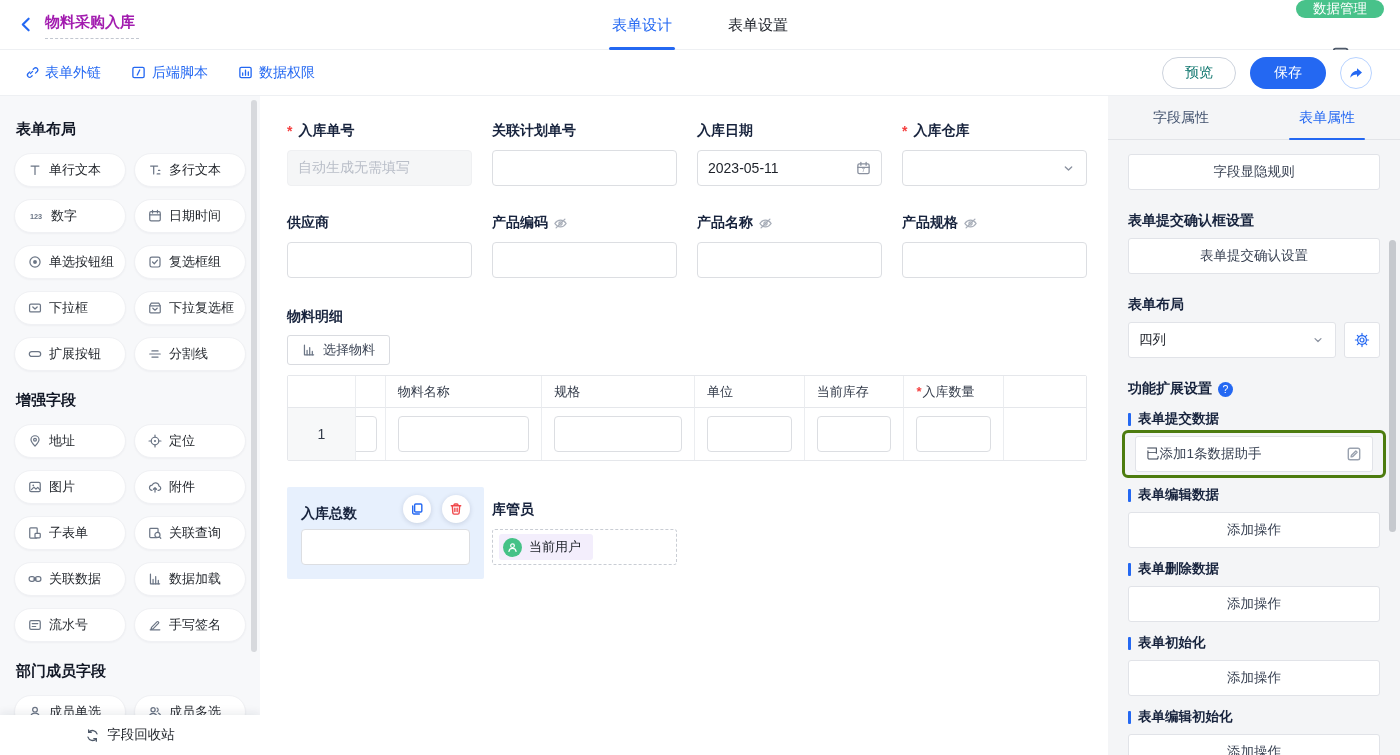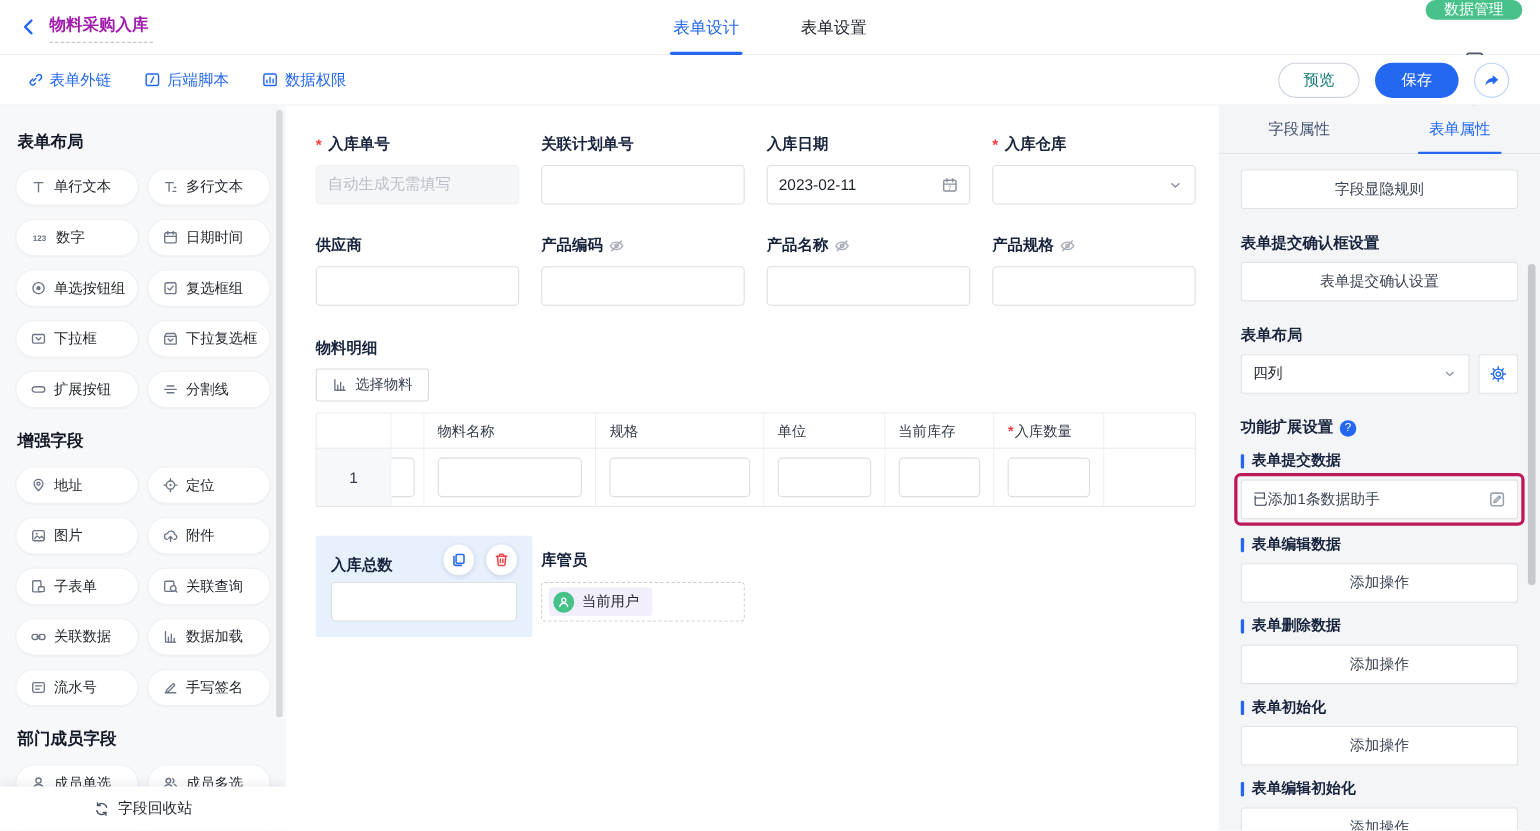--- a/index.html
+++ b/index.html
@@ -94,21 +94,21 @@
   .panel-btn { margin-top:8px; width:100%; height:36px; background:#fff; border:1px solid #e1e3e8; border-radius:3px; display:flex; align-items:center; justify-content:center; font-size:13.5px; color:#3a4354; cursor:pointer; }
   .panel-btn.first { margin-top:14px; }
   .p-sec-label { margin-top:22px; font-size:14px; font-weight:700; color:#17233d; display:flex; align-items:center; gap:6px; }
   .help-dot { width:15px; height:15px; border-radius:50%; background:#2468f2; color:#fff; font-size:10.5px; display:flex; align-items:center; justify-content:center; cursor:pointer; font-weight:400; }
   .layout-row { margin-top:8px; display:flex; gap:8px; }
   .p-select { flex:1; height:36px; background:#fff; border:1px solid #e1e3e8; border-radius:3px; display:flex; align-items:center; justify-content:space-between; padding:0 10px; font-size:13.5px; color:#1d2129; cursor:pointer; }
   .p-select .icn { color:#8a919f; }
   .gear-btn { width:36px; height:36px; background:#fff; border:1px solid #e1e3e8; border-radius:3px; display:flex; align-items:center; justify-content:center; color:#2468f2; cursor:pointer; }
   .ext-head { margin-top:12px; display:flex; align-items:center; gap:7px; font-size:13.5px; font-weight:700; color:#17233d; }
   .ext-head .bar { width:3px; height:13px; background:#2468f2; border-radius:1px; }
-  .red-wrap { margin:2px -6px 4px -6px; border:3px solid #be185d; border-radius:6px; padding:3px 3px; }
+  .red-wrap { margin:2px -6px 4px -6px; border:3px solid #4d7c0f; border-radius:6px; padding:3px 10px; }
   .action-box { width:100%; height:36px; background:#fff; border:1px solid #e1e3e8; border-radius:3px; display:flex; align-items:center; justify-content:space-between; padding:0 10px; font-size:13.5px; color:#3a4354; cursor:pointer; }
   .action-box .icn { color:#9aa2af; }
 </style>
 </head>
 <body>
 
 <svg width="0" height="0" style="position:absolute">
   <defs>
     <symbol id="i-back" viewBox="0 0 16 16">
         <path d="M10 2.5 4.5 8l5.5 5.5"></path>
@@ -505,21 +505,21 @@
       <div class="f-label">
           <span>关联计划单号</span>
         </div>
       <div class="inp"></div>
     </div>
     <div class="field">
       <div class="f-label">
           <span>入库日期</span>
         </div>
       <div class="inp with-icon">
-        <span>2023-02-11</span>
+        <span>2023-05-11</span>
         <span class="suffix">
             <svg class="icn" width="15" height="15">
               <use href="#i-cal7"></use>
             </svg>
           </span>
       </div>
     </div>
     <div class="field">
       <div class="f-label">
           <span class="req">*</span>

